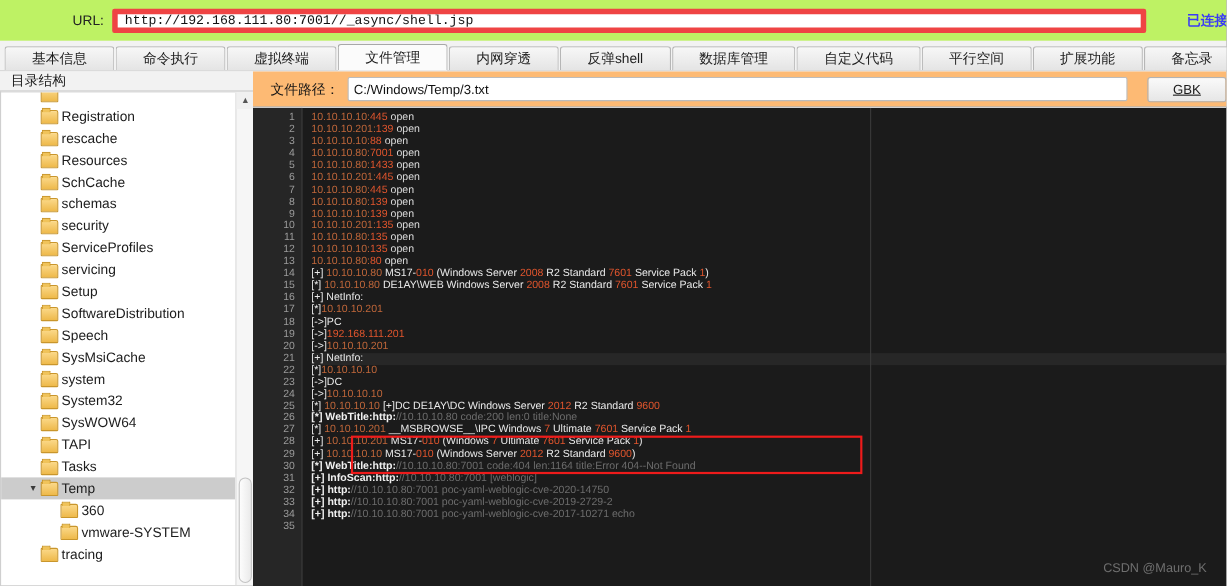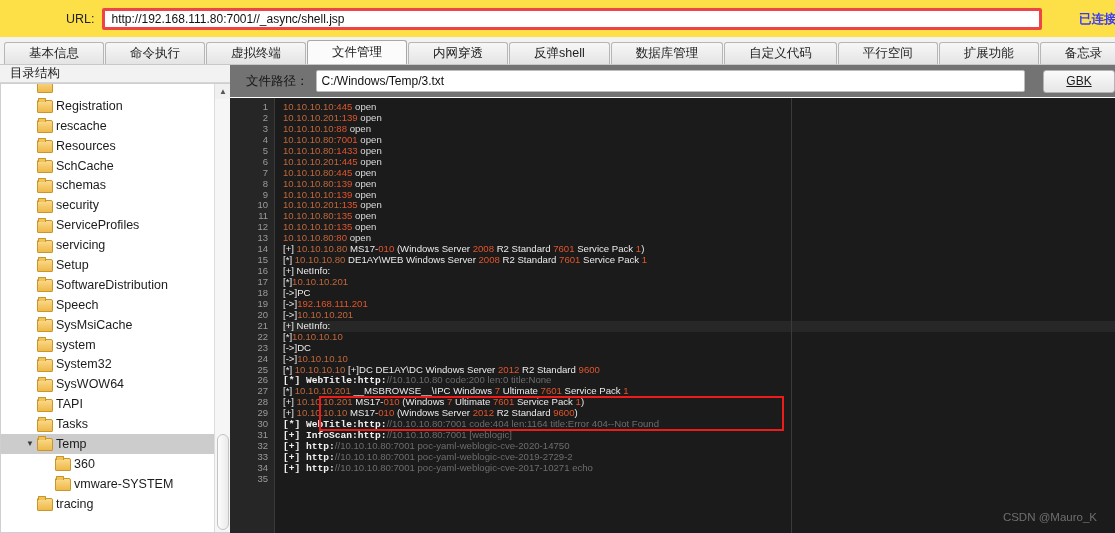--- a/index.html
+++ b/index.html
@@ -6,41 +6,41 @@
   html, body {
     width: 1115px; height: 533px;
     font-family: "Liberation Sans", "DejaVu Sans", sans-serif;
     background: #f2f2f2;
     overflow: hidden;
   }
 
   
   #urlbar {
     height: 37px;
-    background: #fde047;
+    background: #bef264;
     display: flex;
     align-items: center;
     position: relative;
   }
   #url-label {
     font-size: 12.5px; color: #222;
     margin-left: 66px; margin-right: 8px;
     white-space: nowrap;
   }
   #url-input {
     flex: 0 0 auto;
     width: 940px; height: 22px;
     background: #ffffff;
-    border: 3px solid #ef4444;
+    border: 5px solid #ef4444;
     border-radius: 2px;
     font-size: 12px;
     color: #111;
     padding: 0 6px;
     line-height: 20px;
-    font-family: Liberation Sans, sans-serif;
+    font-family: Liberation Mono, monospace;
     outline: none;
   }
   #conn-status {
     position: absolute;
     right: 0px; top: 11px;
     font-size: 12.5px;
     color: #3b3bf5;
     font-weight: bold;
     white-space: nowrap;
     overflow: hidden;
@@ -179,21 +179,21 @@
     display: flex;
     flex-direction: column;
     background: #f2f2f2;
     min-width: 0;
   }
   #pathrow {
     height: 32px;
     display: flex;
     align-items: center;
     padding: 0 0 0 16px;
-    background: #737373;
+    background: #fdba74;
   }
   #path-label { font-size: 12.5px; color: #161616; margin-right: 7px; white-space: nowrap;}
   #path-input {
     flex: 1;
     height: 22px;
     background: #fff;
     border: 1px solid #bcbcbc;
     border-radius: 2px;
     font-size: 12px;
     color: #111;
@@ -259,21 +259,21 @@
     font-family: "Liberation Sans", sans-serif;
     color: #d8d8d8;
   }
   .cl.hl { background: #272727; }
   .ip    { color: #c0673a; }
   .port  { color: #e0552d; }
   .ok    { color: #dcdcdc; }
   .num   { color: #e0552d; }
   .dim   { color: #6d6d6d; }
   .wht   { color: #eaeaea; }
-  .lbl   { color: #f0f0f0; font-weight: bold; font-family: Liberation Mono, monospace; }
+  .lbl   { color: #f0f0f0; font-weight: bold; }
   #ruler {
     position: absolute;
     left: 516px; top: 0; bottom: 0;
     width: 1px;
     background: #3b3b3b;
   }
   #redbox {
     position: absolute;
     left: 44px; top: 298px;
     width: 465px; height: 35px;

